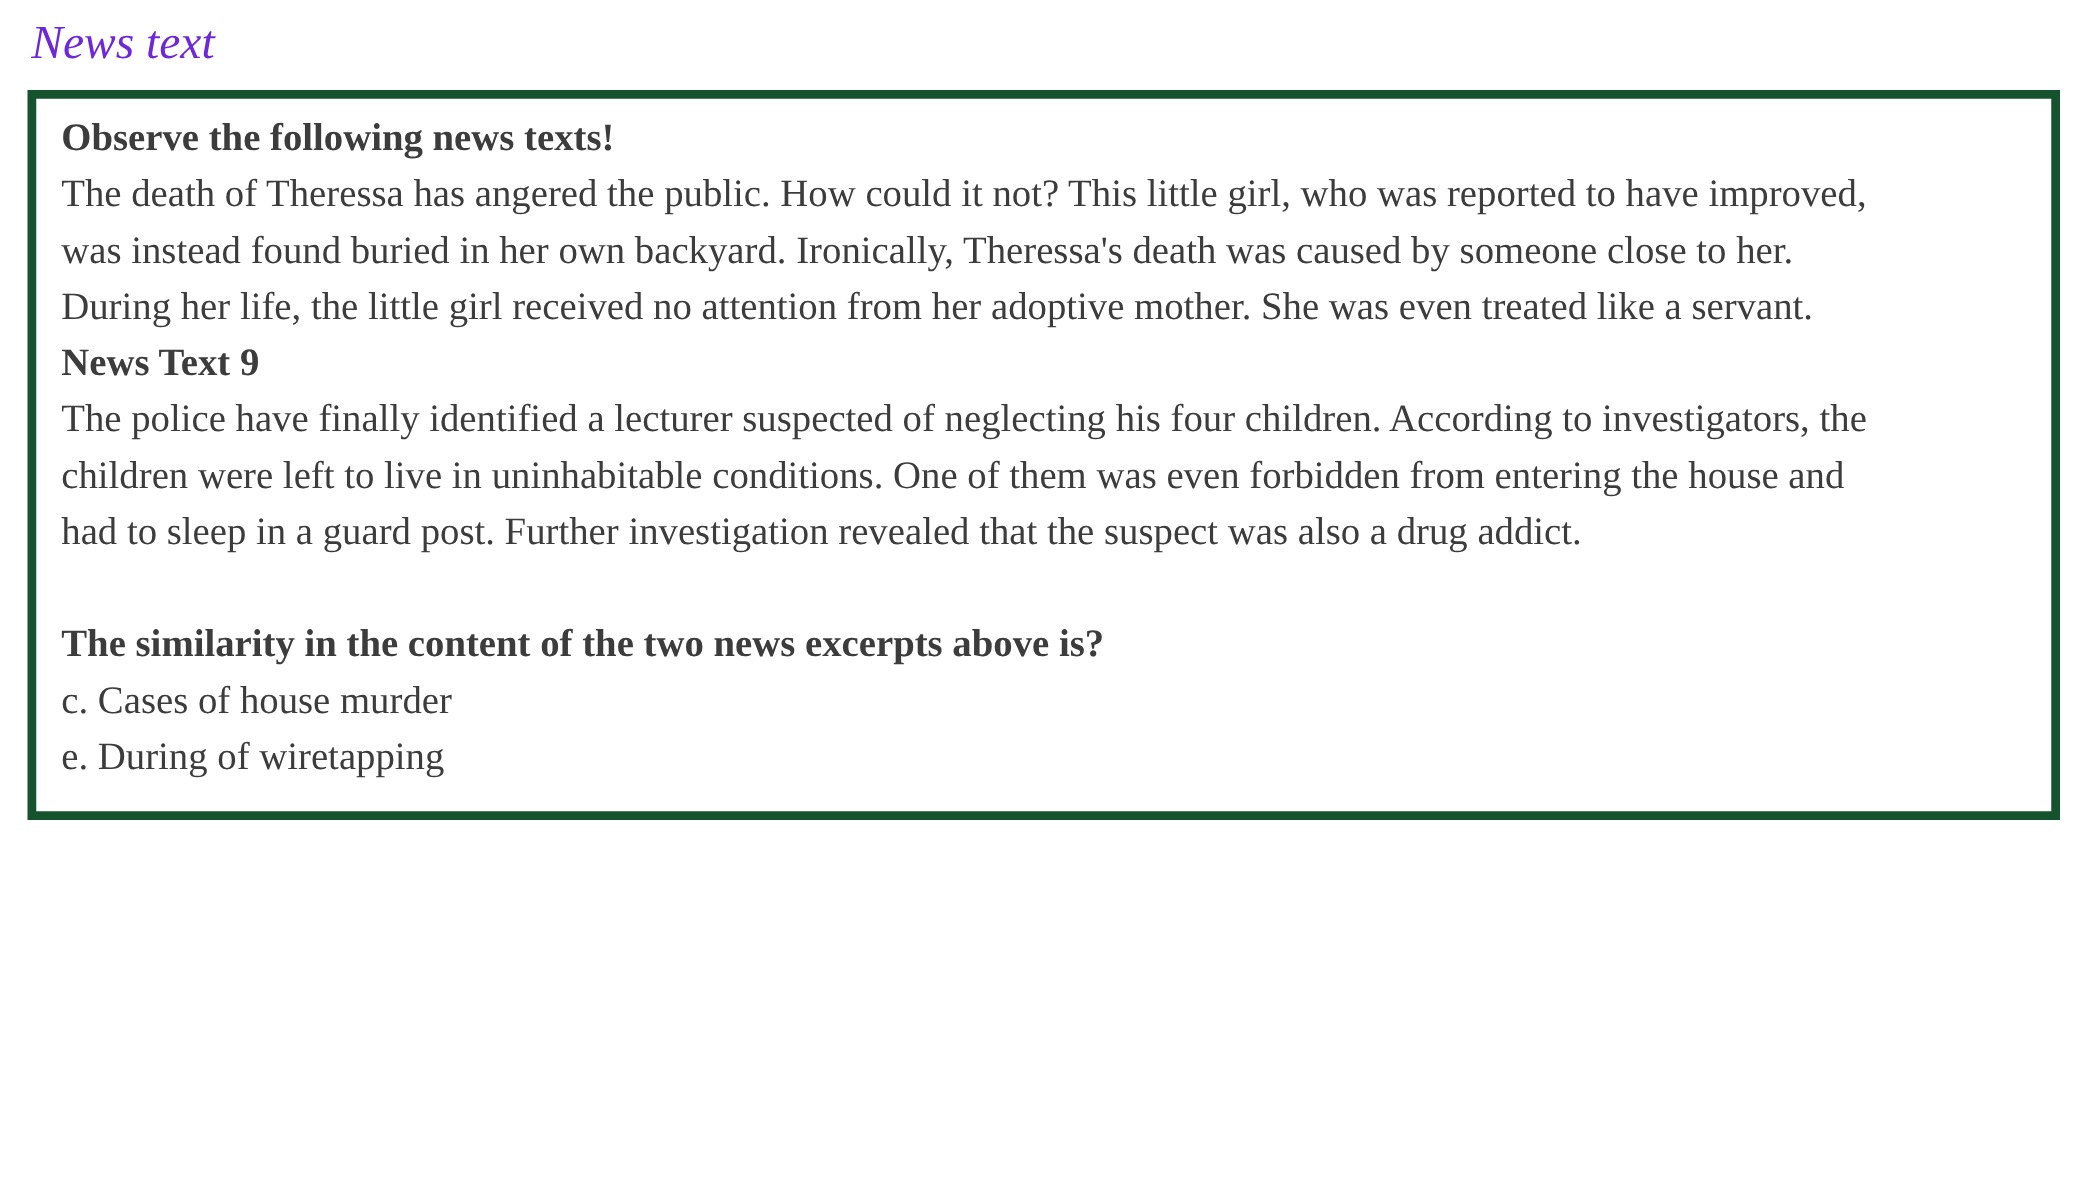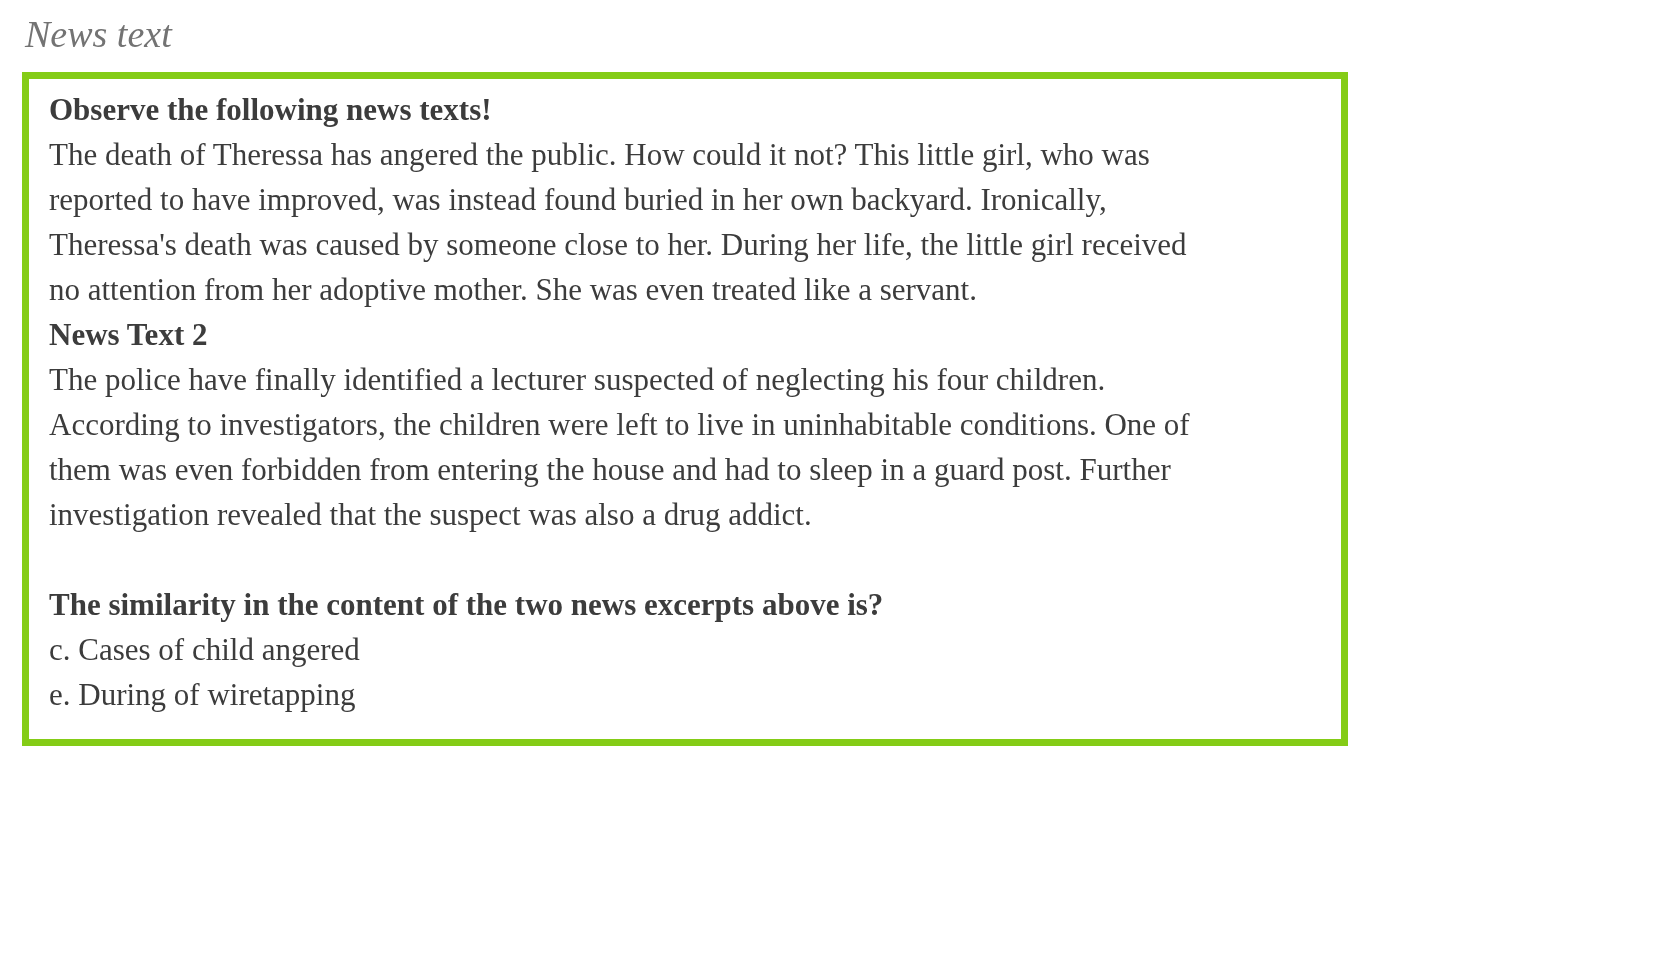--- a/index.html
+++ b/index.html
@@ -11,28 +11,28 @@
     width: 1670px;
     height: 954px;
     font-family: "Liberation Serif", "DejaVu Serif", serif;
     color: #3c3c3c;
     overflow: hidden;
   }
   .page-title {
     font-style: italic;
     font-size: 38px;
     line-height: 44px;
-    color: #737373;
+    color: #6d28d9;
     margin: 12px 0 0 25px;
   }
   .panel {
     box-sizing: border-box;
     margin: 16px 0 0 22px;
-    width: 1326px;
-    border: 7px solid #84cc16;
+    width: 1626px;
+    border: 7px solid #14532d;
     padding: 8px 124px 22px 20px;
     font-size: 31px;
     line-height: 45px;
   }
   .panel p {
     margin: 0;
     padding: 0;
   }
   .bold {
     font-weight: bold;
@@ -49,26 +49,26 @@
 
 <div class="page-title">News text</div>
 
 <div class="panel">
 
   <p class="bold">Observe the following news texts!</p>
 
 
   <p>The death of Theressa has angered the public. How could it not? This little girl, who was reported to have improved, was instead found buried in her own backyard. Ironically, Theressa's death was caused by someone close to her. During her life, the little girl received no attention from her adoptive mother. She was even treated like a servant.</p>
 
-  <p class="bold">News Text 2</p>
+  <p class="bold">News Text 9</p>
 
   <p>The police have finally identified a lecturer suspected of neglecting his four children. According to investigators, the children were left to live in uninhabitable conditions. One of them was even forbidden from entering the house and had to sleep in a guard post. Further investigation revealed that the suspect was also a drug addict.</p>
 
   <div class="spacer"></div>
 
   <p class="bold">The similarity in the content of the two news excerpts above is?</p>
 
   <div>
-    <p class="option-row"><span>c.</span> <span>Cases of child angered</span></p>
+    <p class="option-row"><span>c.</span> <span>Cases of house murder</span></p>
     <p class="option-row"><span>e.</span> <span>During of wiretapping</span></p>
   </div>
 
 </div>
 
 </body></html>

